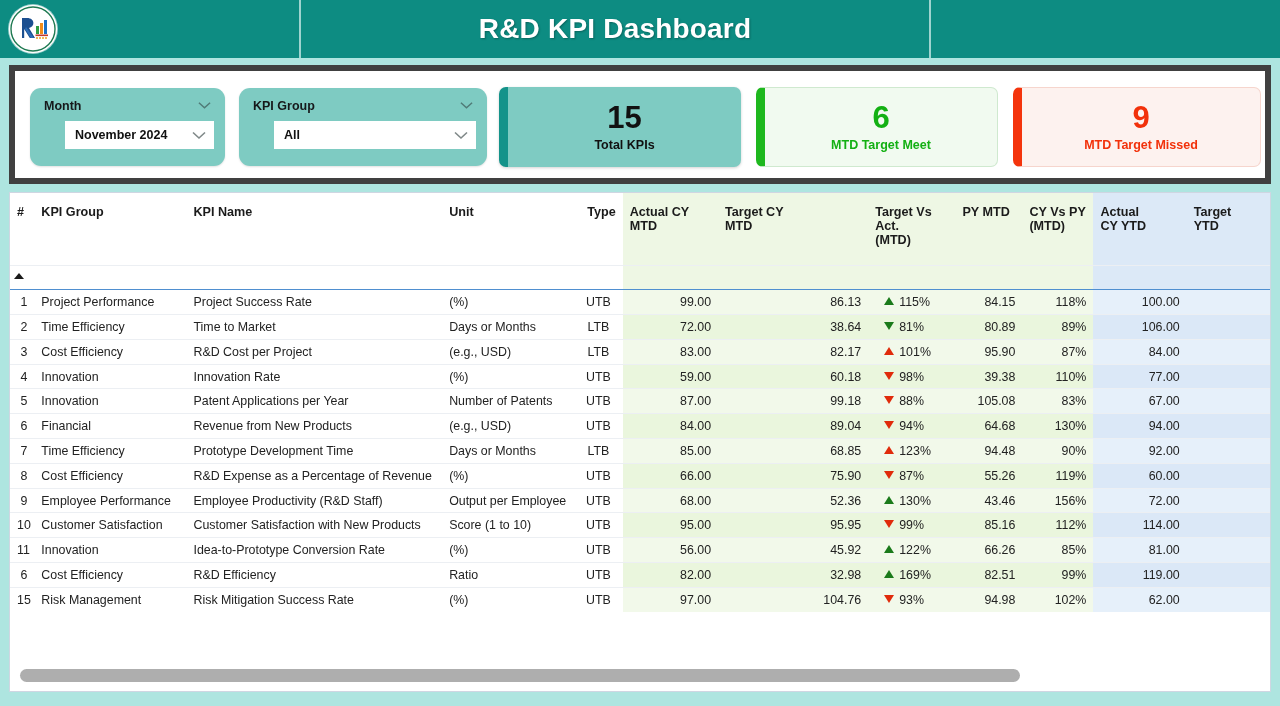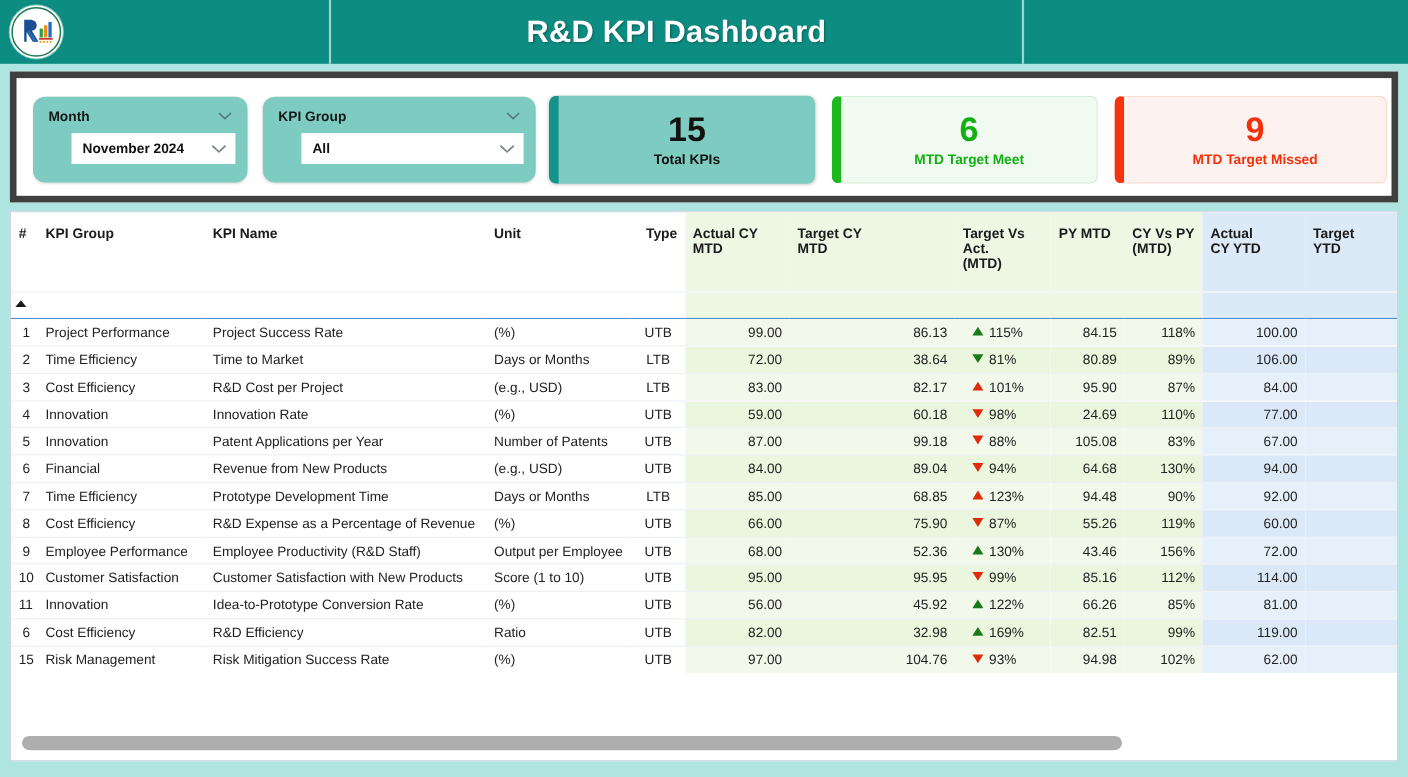--- a/index.html
+++ b/index.html
@@ -283,21 +283,21 @@
           </tr>
           <tr>
             <td class="num">4</td>
             <td>Innovation</td>
             <td>Innovation Rate</td>
             <td>(%)</td>
             <td style="text-align: center;">UTB</td>
             <td class="num band-mtd">59.00</td>
             <td class="num band-mtd">60.18</td>
             <td class="band-mtd tva-cell"><span class="tri down" style="color: rgb(224, 43, 11);"></span><span>98%</span></td>
-            <td class="num band-mtd">24.69</td>
+            <td class="num band-mtd">39.38</td>
             <td class="num band-mtd">110%</td>
             <td class="num band-ytd">77.00</td>
             <td class="num band-ytd"></td>
           </tr>
           <tr>
             <td class="num">5</td>
             <td>Innovation</td>
             <td>Patent Applications per Year</td>
             <td>Number of Patents</td>
             <td style="text-align: center;">UTB</td>

